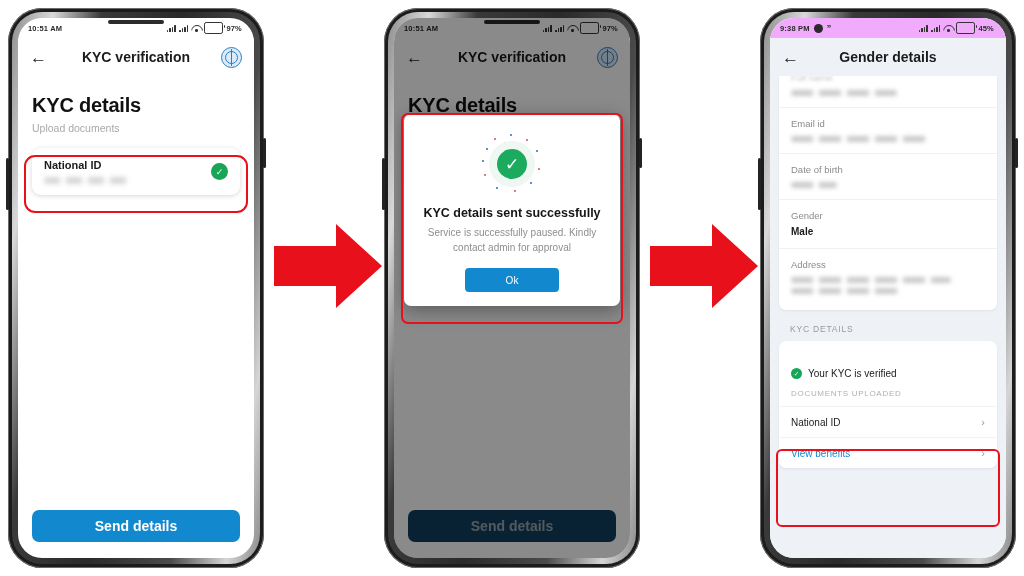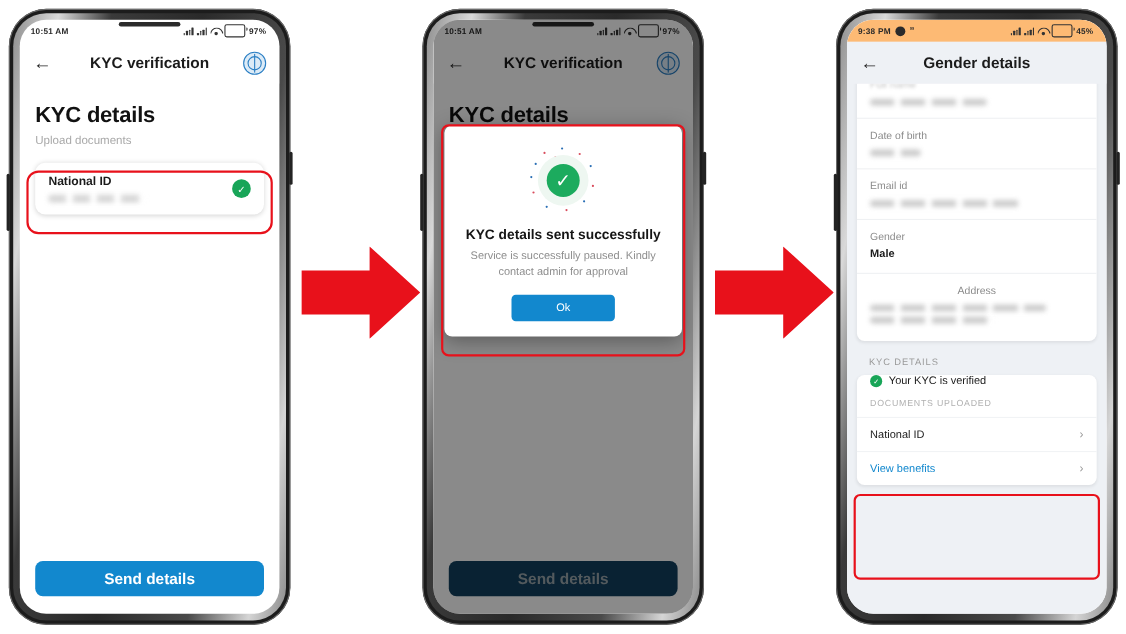--- a/index.html
+++ b/index.html
@@ -91,29 +91,29 @@
   .dlg-title{font-size:12.5px;font-weight:bold;color:#151515;margin-top:10px;}
   .dlg-msg{font-size:10px;color:#8e8e8e;line-height:1.45;margin-top:6px;padding:0 4px;}
   .dlg-btn{margin:13px auto 0;width:94px;height:24px;border-radius:4px;background:#1288ce;
     color:#fff;font-size:10px;display:flex;align-items:center;justify-content:center;cursor:pointer;}
 
   
   .acc-bg{position:absolute;inset:0;background:#eef1f5;}
   .acc-scroll{position:absolute;left:0;right:0;top:58px;bottom:0;overflow:hidden;}
   .acc-group{background:#fff;margin:0 9px;border-radius:7px;overflow:hidden;box-shadow:0 1px 3px rgba(0,0,0,.07);}
   .acc-row{padding:10px 12px 11px;border-bottom:1px solid #eff1f3;}
-  .acc-row:last-child{border-bottom:none;text-align:center;}
+  .acc-row:last-child{border-bottom:none;}
   .acc-label{font-size:9.5px;color:#8b8b8b;}
   .acc-value{font-size:10px;color:#1b1b1b;font-weight:bold;margin-top:5px;}
   .acc-blur{height:6px;border-radius:3px;margin-top:7px;
     background:repeating-linear-gradient(90deg,#bdbdbd 0 22px,#ffffff 22px 28px);
     filter:blur(2.2px);opacity:.8;}
   .sec-head{font-size:8.5px;color:#9a9a9a;letter-spacing:.8px;margin:14px 0 7px 20px;}
   .kyc-card{background:#fff;margin:0 9px;border-radius:7px;box-shadow:0 1px 3px rgba(0,0,0,.07);}
-  .kyc-verified{display:flex;align-items:center;gap:6px;padding:0 12px 10px;font-size:10px;color:#1b1b1b;}
+  .kyc-verified{display:flex;align-items:center;gap:6px;padding:27px 12px 10px;font-size:10px;color:#1b1b1b;}
   .mini-check{width:11px;height:11px;border-radius:50%;background:#18a558;flex:none;
     display:flex;align-items:center;justify-content:center;color:#fff;font-size:6.5px;}
   .docs-head{font-size:8px;color:#b0b0b0;letter-spacing:.7px;padding:0 12px 8px;}
   .kyc-row{display:flex;align-items:center;padding:9px 12px;font-size:10px;color:#1b1b1b;
     border-top:1px solid #f1f3f5;cursor:pointer;}
   .kyc-row.link{color:#1288ce;}
   .chev{margin-left:auto;color:#9a9a9a;font-size:11px;}
 
   
   .arrow{position:absolute;}
@@ -270,21 +270,21 @@
   </div>
 
   <div class="phone" style="left:760px;top:8px;width:256px;height:560px;">
     <div class="bezel"></div>
     <div class="side-btn l1" style="top:150px;height:52px;"></div>
     <div class="side-btn r1" style="top:130px;height:30px;"></div>
     <div class="screen">
       <div class="notchbar"></div>
       <div class="acc-bg"></div>
 
-      <div class="statusbar" style="position:relative;z-index:2;background:#fdba74;">
+      <div class="statusbar" style="position:relative;z-index:2;background:#f0abfc;">
         <div class="sb-left">
           <span>9:38 PM</span>
           <span class="dot-icon"></span>
           <span class="quote-icon">”</span>
         </div>
         <div class="sb-right">
           <span class="bars">
               <i></i>
               <i></i>
               <i></i>
@@ -310,27 +310,27 @@
       <div class="acc-scroll">
         <div class="acc-group" style="margin-top:-14px;">
 
           <div class="acc-row">
             <div class="acc-label" style="filter:blur(1.6px);opacity:.5;">Full name</div>
             <div class="acc-blur" style="width:106px"></div>
           </div>
 
 
           <div class="acc-row">
+            <div class="acc-label">Email id</div>
+            <div class="acc-blur" style="width:136px"></div>
+          </div>
+
+          <div class="acc-row">
             <div class="acc-label">Date of birth</div>
             <div class="acc-blur" style="width:46px"></div>
-          </div>
-
-          <div class="acc-row">
-            <div class="acc-label">Email id</div>
-            <div class="acc-blur" style="width:136px"></div>
           </div>
 
           <div class="acc-row">
             <div class="acc-label">Gender</div>
             <div class="acc-value">Male</div>
           </div>
 
           <div class="acc-row" style="padding-bottom:16px;">
             <div class="acc-label">Address</div>
             <div class="acc-blur" style="width:160px"></div>

